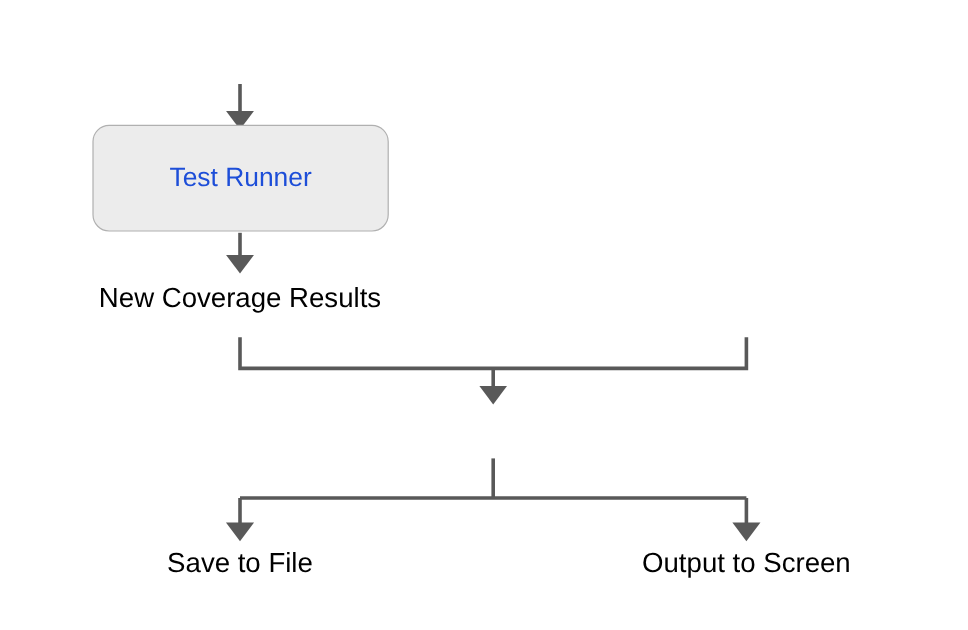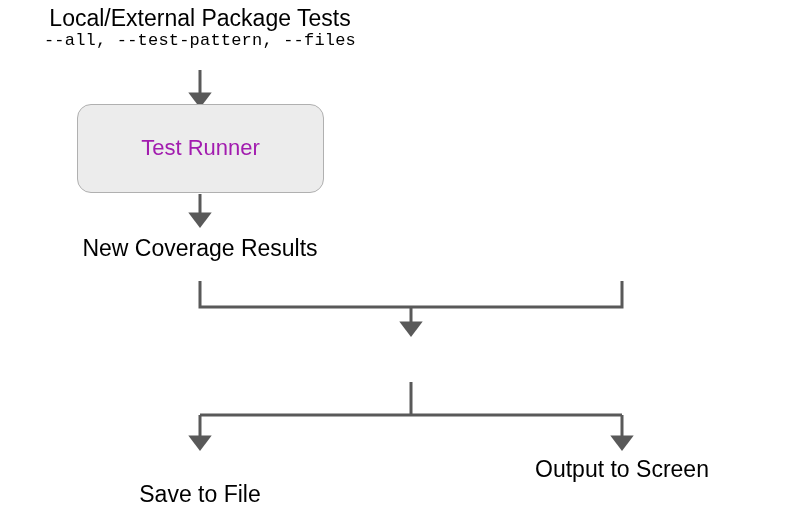--- a/index.html
+++ b/index.html
@@ -50,21 +50,21 @@
     border: 1.5px solid #b0b0b0;
     border-radius: 14px;
     display: flex;
     flex-direction: column;
     align-items: center;
     justify-content: center;
   }
   .proc-line {
     font-family: "Liberation Sans", sans-serif;
     font-size: 22px;
-    color: #a21caf;
+    color: #1d4ed8;
     line-height: 1.28;
     white-space: nowrap;
   }
 </style>
 </head>
 <body>
 
 <div id="canvas">
 
   <svg id="edges" viewBox="0 0 807 525">
@@ -82,38 +82,34 @@
       <path d="M200,281 L200,307 L622,307 L622,281"></path>
       <line x1="411" y1="307" x2="411" y2="325" marker-end="url(#arrowhead)"></line>
 
       <line x1="411" y1="382" x2="411" y2="415"></line>
       <path d="M200,415 L622,415"></path>
       <line x1="200" y1="415" x2="200" y2="439" marker-end="url(#arrowhead)"></line>
       <line x1="622" y1="415" x2="622" y2="439" marker-end="url(#arrowhead)"></line>
     </g>
   </svg>
 
-  <div class="node-label" style="left:0px; top:6px; width:400px;">
-    <span class="label-title">Local/External Package Tests</span>
-    <span class="label-flags">--all, --test-pattern, --files</span>
-  </div>
 
   <div class="proc-box" style="left:77px; top:104px; width:247px; height:89px;">
     <span class="proc-line">Test Runner</span>
   </div>
 
   <div class="node-label" style="left:40px; top:236px; width:320px;">
     <span class="label-title">New Coverage Results</span>
   </div>
 
   <div class="node-label" style="left:440px; top:212px; width:364px;">
   </div>
 
 
-  <div class="node-label" style="left:80px; top:482px; width:240px;">
+  <div class="node-label" style="left:80px; top:457px; width:240px;">
     <span class="label-title">Save to File</span>
   </div>
 
   <div class="node-label" style="left:502px; top:457px; width:240px;">
     <span class="label-title">Output to Screen</span>
   </div>
 
 </div>
 
 </body></html>

